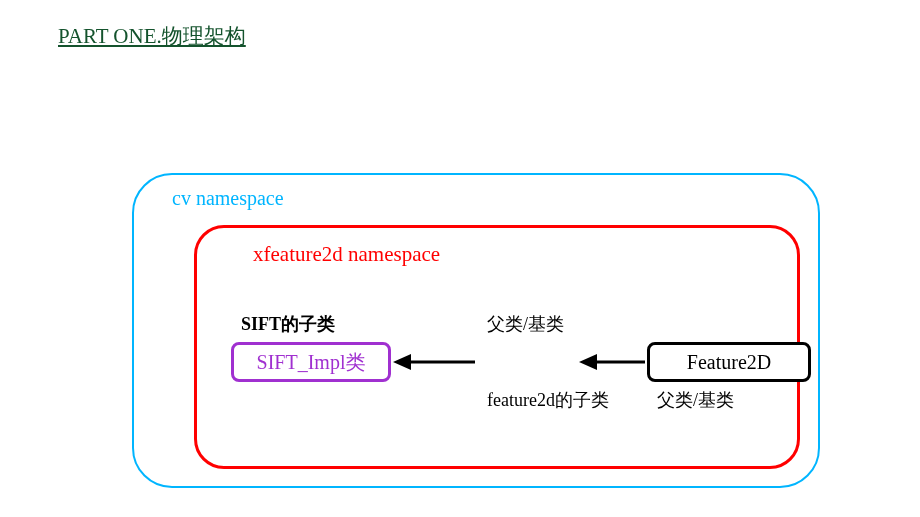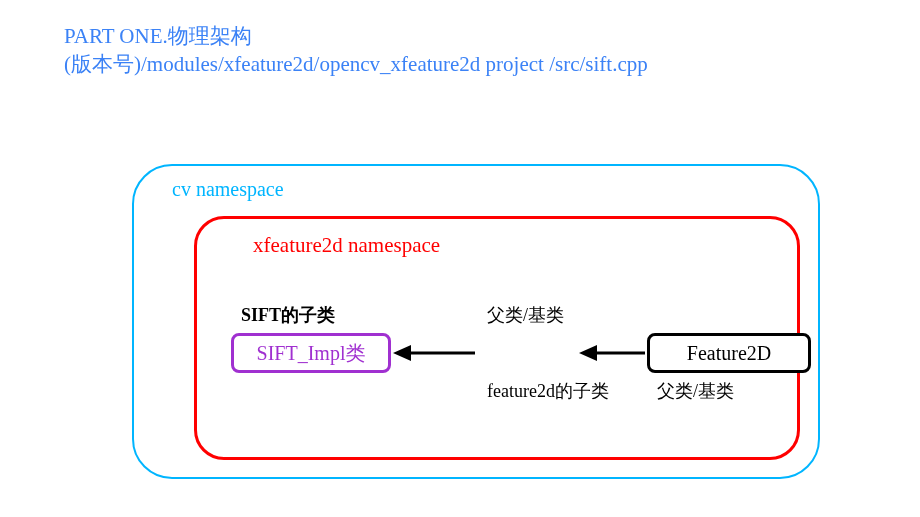--- a/index.html
+++ b/index.html
@@ -8,28 +8,29 @@
     width: 920px;
     height: 517px;
     background: #ffffff;
     font-family: "Times New Roman", "SimSun", serif;
     position: relative;
     overflow: hidden;
   }
   .title-block {
     position: absolute;
     top: 22px;
-    left: 64px;
+    left: 58px;
     font-size: 21px;
-    color: #3b82f6;
+    color: #14532d;
     line-height: 1.35;
+    text-decoration: underline;
   }
   .outer-box {
     position: absolute;
-    top: 164px;
+    top: 173px;
     left: 132px;
     width: 688px;
     height: 315px;
     border: 2.5px solid #00b5ff;
     border-radius: 40px;
     box-sizing: border-box;
   }
   .outer-label {
     position: absolute;
     top: 12px;
@@ -102,21 +103,20 @@
   svg.arrow {
     position: absolute;
     overflow: visible;
   }
 </style>
 </head>
 <body>
 
 <div class="title-block">
   <div>PART ONE.物理架构</div>
-  <div>(版本号)/modules/xfeature2d/opencv_xfeature2d project /src/sift.cpp</div>
 </div>
 
 <div class="outer-box">
   <div class="outer-label">cv namespace</div>
 
   <div class="inner-box">
     <div class="inner-label">xfeature2d namespace</div>
 
     <div class="ann ann-top-left">SIFT的子类</div>
     <div class="ann ann-top-mid">父类/基类</div>

